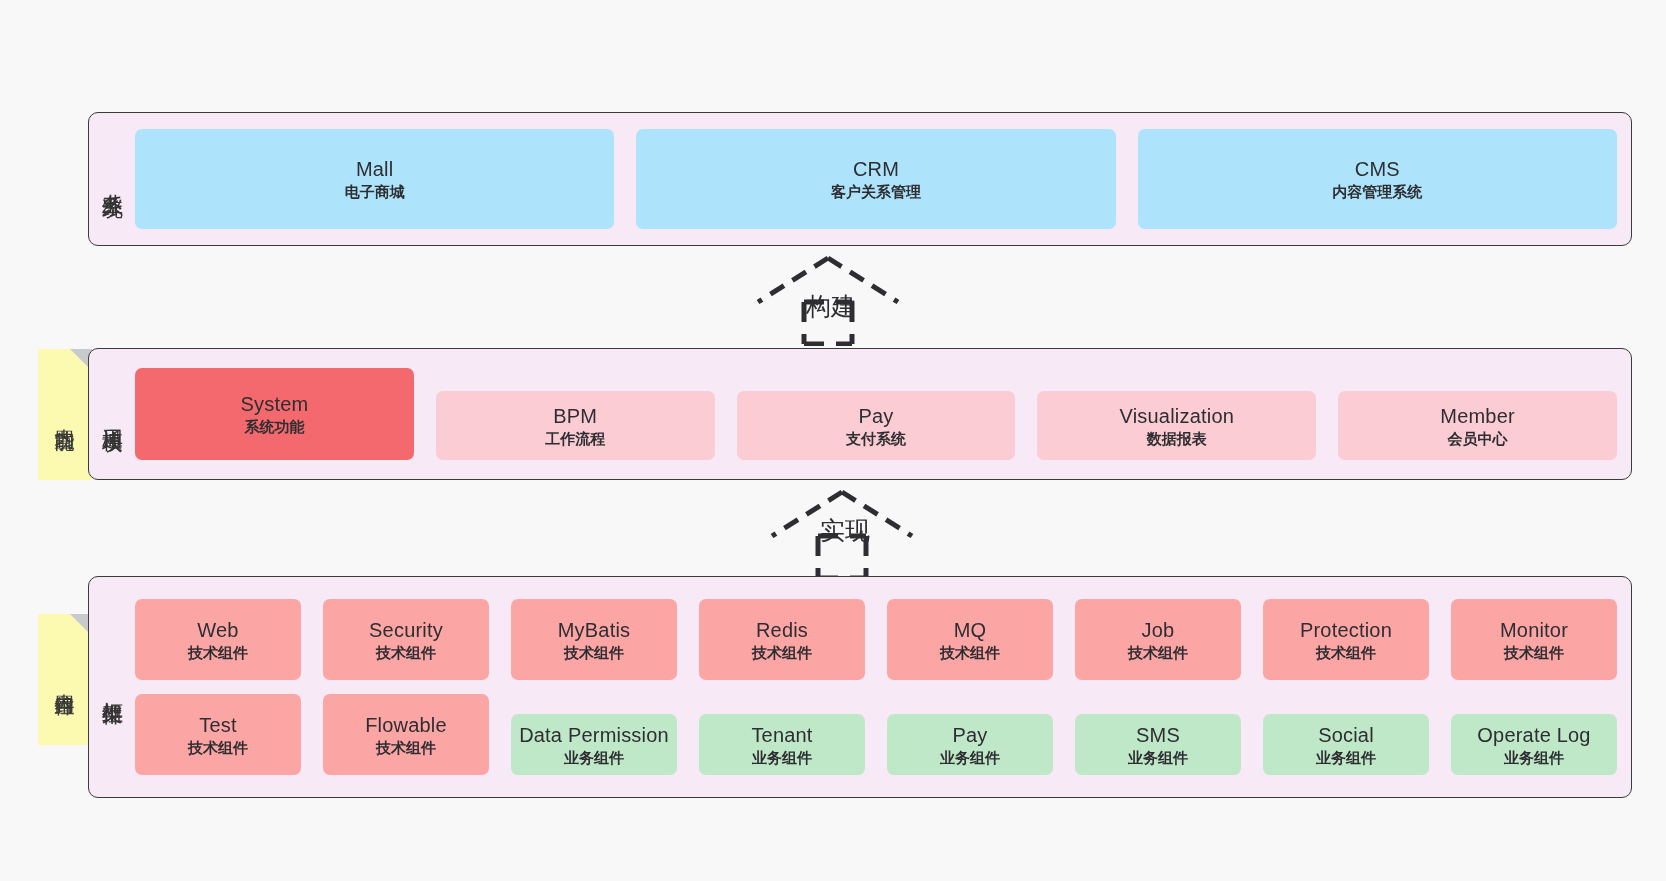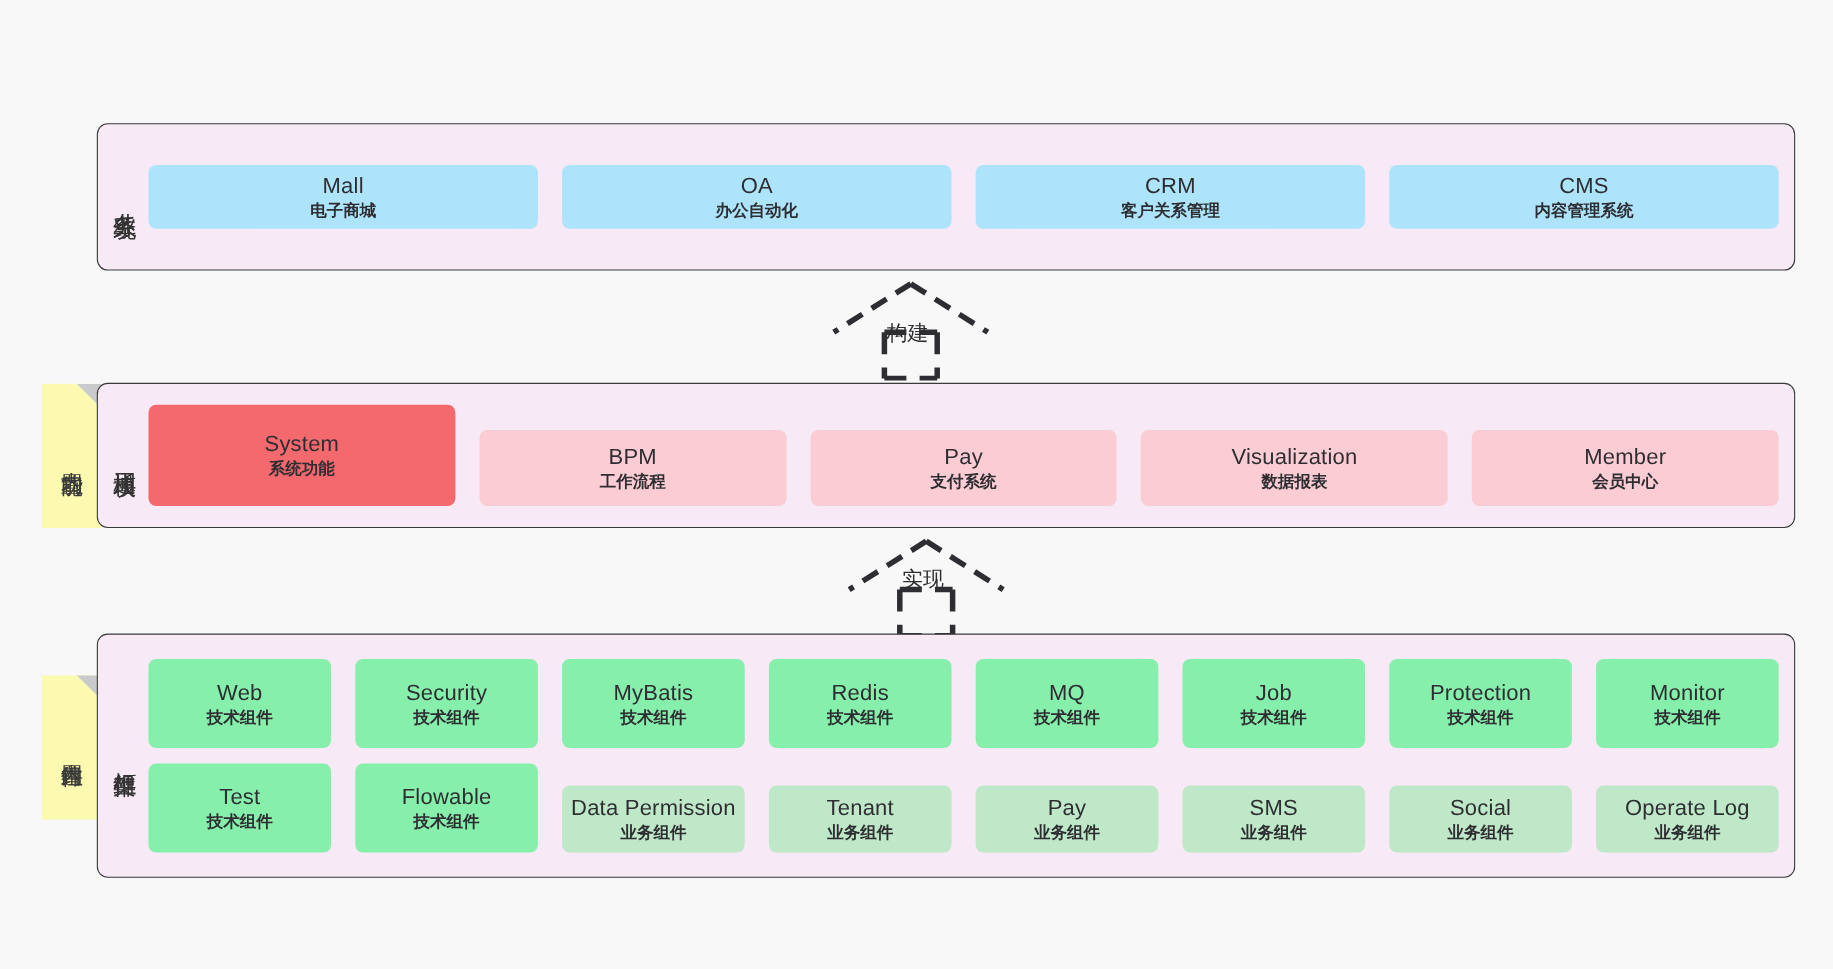--- a/index.html
+++ b/index.html
@@ -72,26 +72,26 @@
   }
   .card .s {
     font-size: 15px;
     font-weight: bold;
   }
 
   
   .c-blue       { background: #ade4fb; }
   .c-red        { background: #f4696e; }
   .c-pink       { background: #fbccd4; margin-top: 23px; }
-  .c-green      { background: #86efac; }
+  .c-green      { background: #fca5a5; }
   .c-greenlight { background: #bfe8c8; margin-top: 20px; }
 
   
   #layer-business { left: 88px;  top: 112px; width: 1544px; height: 134px; }
-  #layer-business .card-row { height: 58px; }
+  #layer-business .card-row { height: 100px; }
 
   #layer-common   { left: 88px;  top: 348px; width: 1544px; height: 132px; }
   #layer-common .card-row { height: 92px; }
 
   #layer-framework{ left: 88px;  top: 576px; width: 1544px; height: 222px; }
   #layer-framework .card-row { height: 81px; }
 
   
   .sticky {
     position: absolute;
@@ -120,21 +120,21 @@
   #sticky-common    { left: 38px; top: 349px; height: 131px; }
   #sticky-framework { left: 38px; top: 614px; height: 131px; }
 
   
   .arrow {
     position: absolute;
     pointer-events: none;
   }
   .arrow-label {
     position: absolute;
-    font-size: 19px;
+    font-size: 25px;
     color: #2e2e32;
     background: transparent;
     white-space: nowrap;
     user-select: none;
     text-align: center;
   }
   #arrow-build { left: 748px; top: 254px; width: 160px; height: 92px; }
   #label-build { left: 806px; top: 290px; }
   #arrow-impl  { left: 762px; top: 488px; width: 160px; height: 92px; }
   #label-impl  { left: 820px; top: 514px; }
@@ -144,24 +144,20 @@
 
 <div class="layer" id="layer-business">
   <div class="layer-label">业务系统</div>
   <div class="layer-body">
     <div class="card-row">
       <div class="card c-blue">
         <span class="t">Mall</span>
         <span class="s">电子商城</span>
       </div>
       <div class="card c-blue">
-        <span class="t">OA</span>
-        <span class="s">办公自动化</span>
-      </div>
-      <div class="card c-blue">
         <span class="t">CRM</span>
         <span class="s">客户关系管理</span>
       </div>
       <div class="card c-blue">
         <span class="t">CMS</span>
         <span class="s">内容管理系统</span>
       </div>
     </div>
   </div>
 </div>

